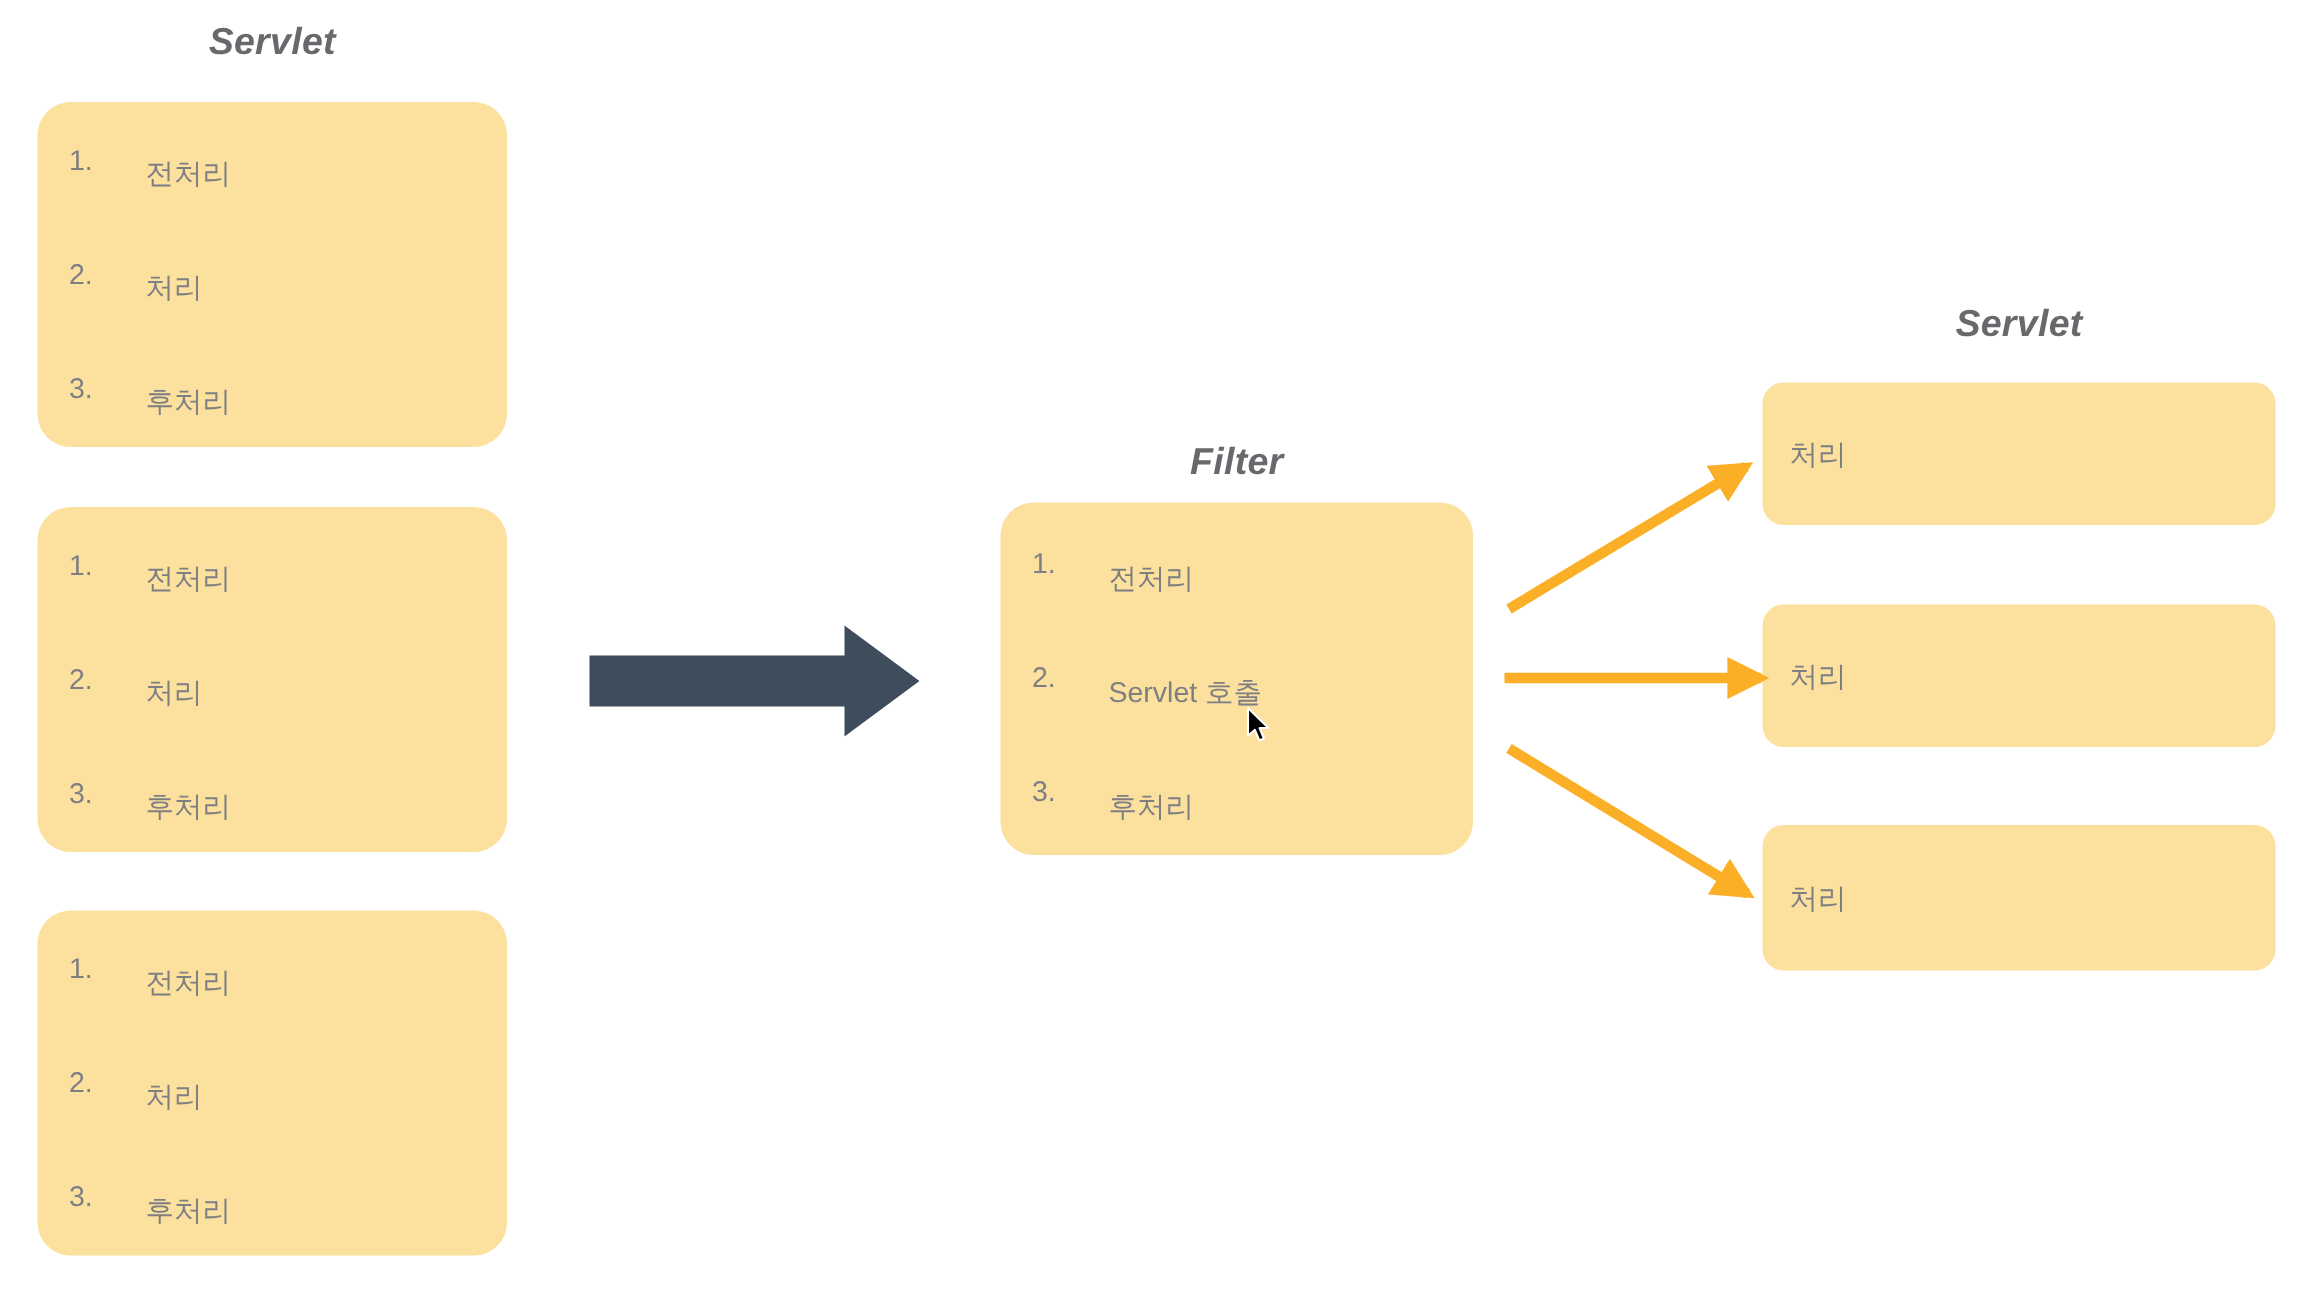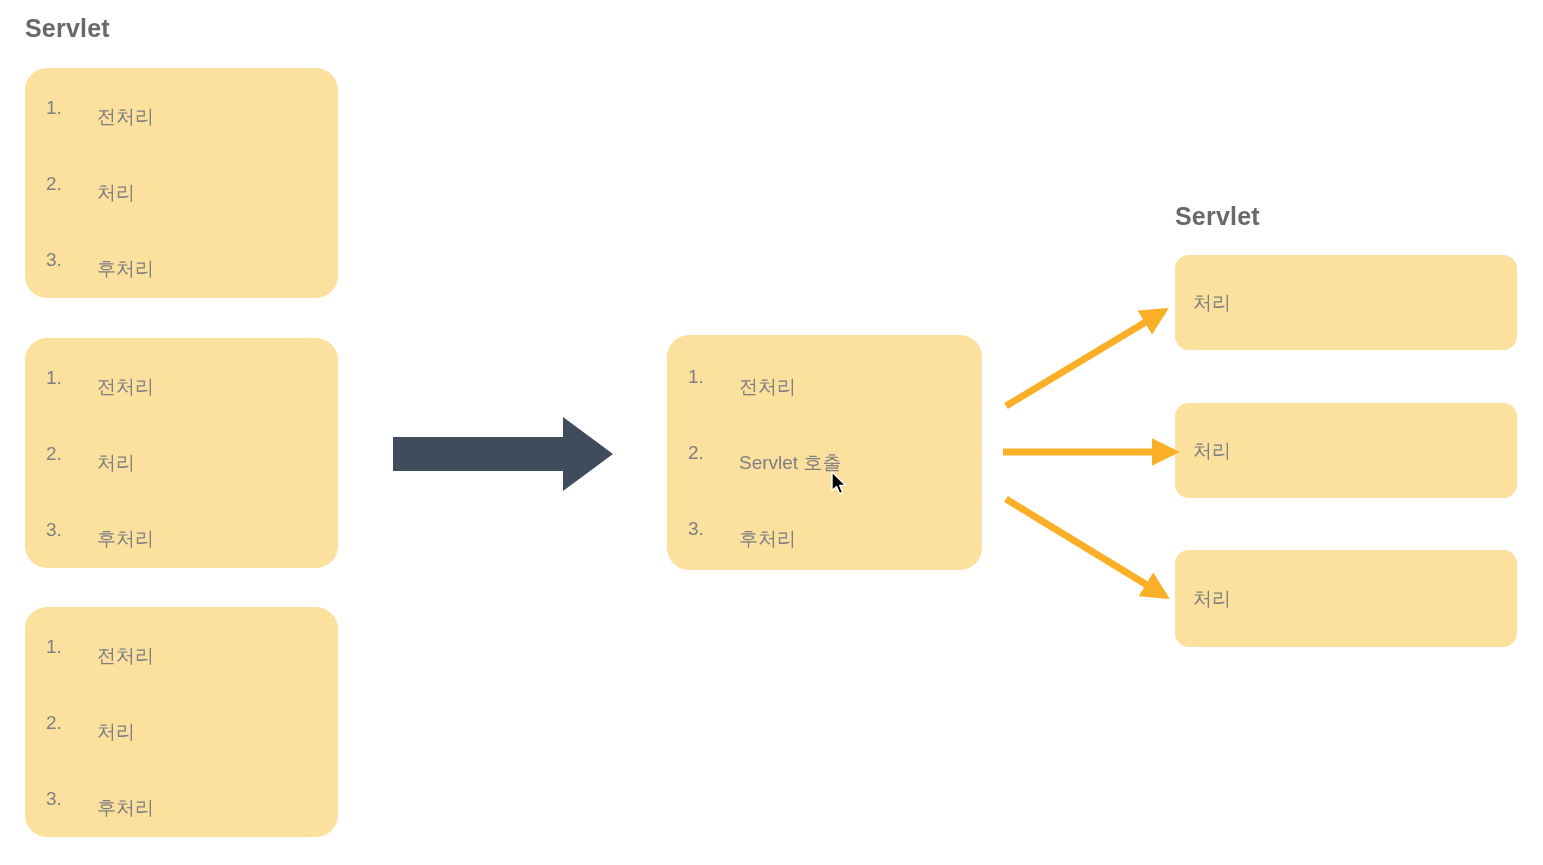--- a/index.html
+++ b/index.html
@@ -14,24 +14,26 @@
   html,body{background:var(--bg);}
   .canvas{
     position:relative;
     width:1543px;height:865px;
     background:var(--bg);
     font-family:"Liberation Sans","DejaVu Sans",sans-serif;
     overflow:hidden;
   }
   .title{
     position:absolute;
+    text-align:center;
     font-size:25px;
     font-weight:600;
     color:var(--title);
     letter-spacing:.2px;
+    font-style:italic;
   }
   .ybox{
     position:absolute;
     background:var(--box-fill);
     border-radius:22px;
   }
   .list-box{
     display:flex;
     flex-direction:column;
     justify-content:center;
@@ -114,20 +116,21 @@
     <div class="row">
       <span class="num">2.</span>
       <span class="label">처리</span>
     </div>
     <div class="row">
       <span class="num">3.</span>
       <span class="label">후처리</span>
     </div>
   </div>
 
+  <div class="title" style="left:667px;top:294px;width:315px;">Filter</div>
 
   <div class="ybox list-box" style="left:667px;top:335px;width:315px;height:235px;">
     <div class="row">
       <span class="num">1.</span>
       <span class="label">전처리</span>
     </div>
     <div class="row">
       <span class="num">2.</span>
       <span class="label">Servlet 호출</span>
     </div>

